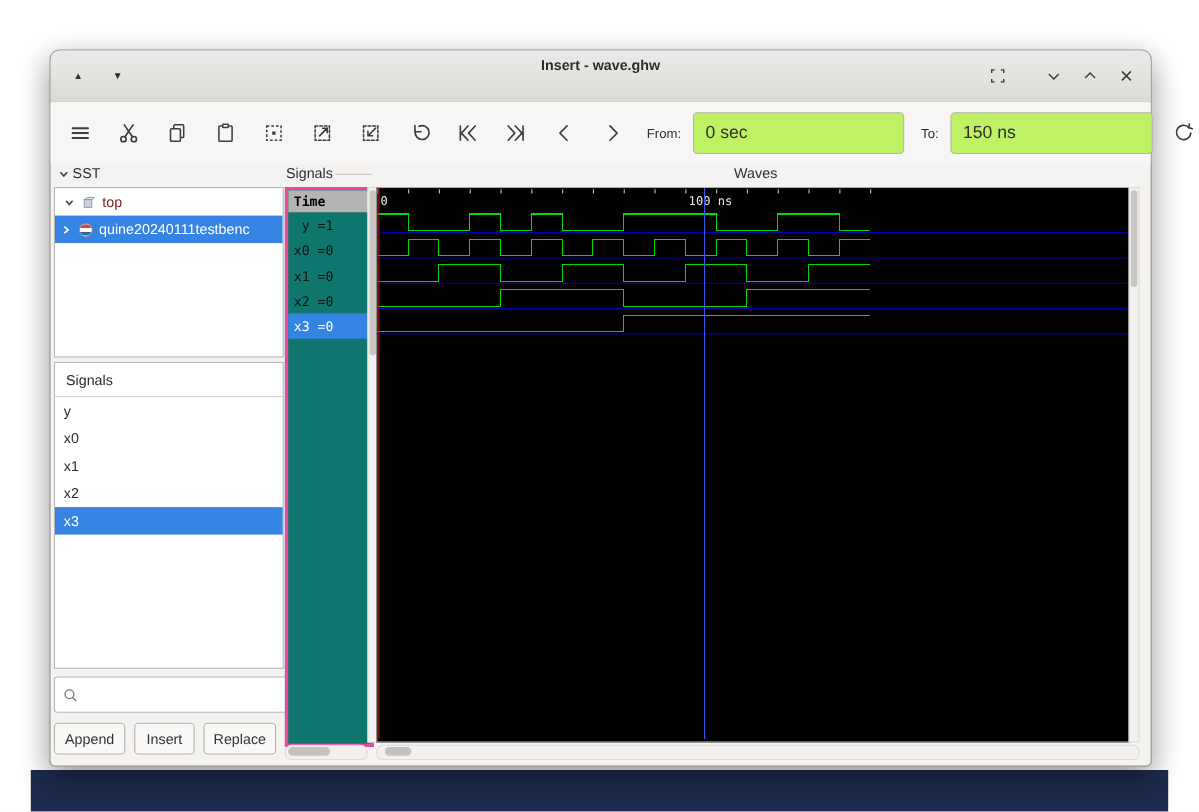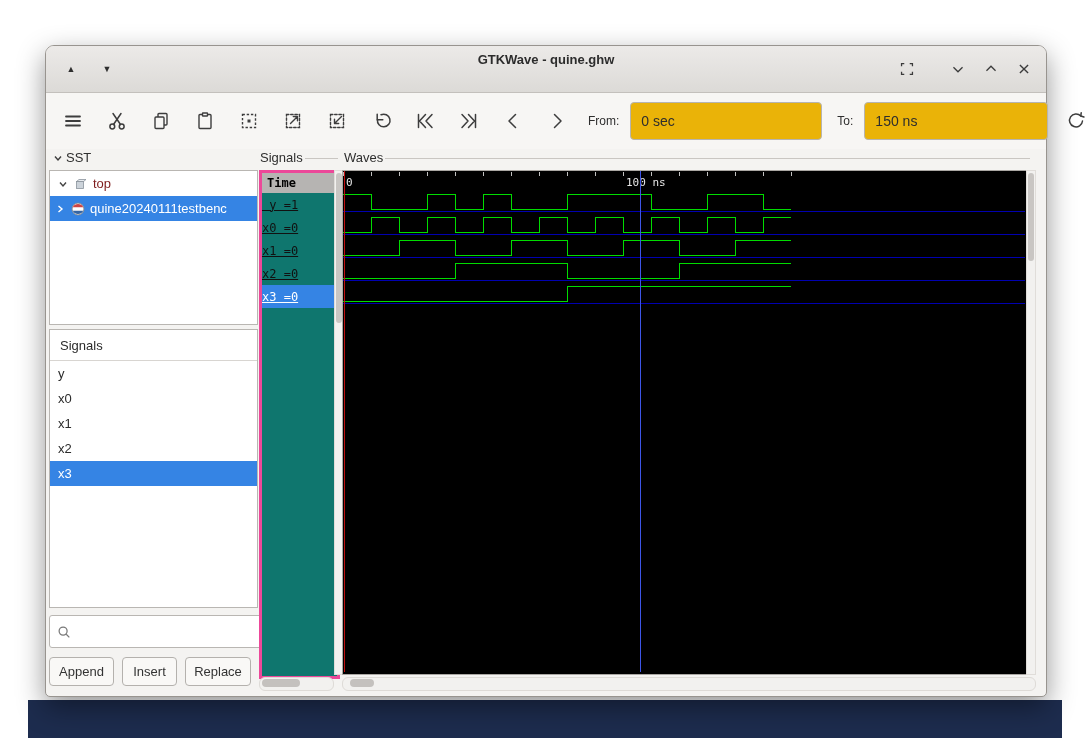--- a/index.html
+++ b/index.html
@@ -16,45 +16,45 @@
   .tb-center{position:absolute;left:0;right:0;top:6px;text-align:center;pointer-events:none;}
   .tb-title{font-size:13px;font-weight:bold;color:#2c2c2c;}
   .tb-subtitle{font-size:11px;color:#8e8b88;margin-top:2px;white-space:pre;}
   .tb-controls{position:absolute;right:8px;top:8px;display:flex;gap:4px;align-items:center;}
   .tb-btn{width:29px;height:29px;border:none;background:transparent;display:flex;align-items:center;justify-content:center;padding:0;}
   .tb-btn.first{margin-right:18px;}
   
   .toolbar{position:absolute;left:0;top:47px;right:0;height:56px;display:flex;align-items:center;padding:0 10px;gap:11px;background:#f7f6f4;}
   .tool-btn{width:33px;height:33px;flex:0 0 auto;border:none;background:transparent;display:flex;align-items:center;justify-content:center;padding:0;}
   .tool-label{font-size:12px;color:#2e2e2e;margin-left:4px;flex:0 0 auto;text-align:right;}
-  .time-input{height:36px;border:1px solid #b7b4b0;border-radius:4px;background:#eab308;padding:0 10px;font-size:14px;color:#2e2e2e;font-family:inherit;flex:0 0 auto;}
+  .time-input{height:36px;border:1px solid #b7b4b0;border-radius:4px;background:#bef264;padding:0 10px;font-size:16px;color:#2e2e2e;font-family:inherit;flex:0 0 auto;}
   #from-input{width:170px;} #to-input{width:162px;}
   .reload{margin-left:auto;}
   
   .panel-label{position:absolute;font-size:13px;color:#2e2e2e;display:flex;align-items:center;gap:2px;}
   .frameline{height:1px;background:#c9c6c2;flex:1;margin-top:1px;}
   #sst-label{left:6px;top:104px;width:90px;}
   #mid-label{left:214px;top:104px;width:78px;}
-  #wave-label{left:298px;top:104px;width:686px;}
+  #wave-label{left:298px;top:104px;width:686px;flex-direction:column;}
   
   .tree-box{position:absolute;left:3px;top:124px;width:207px;height:153px;background:#fff;border:1px solid #b9b6b2;overflow:hidden;}
   .tree-row{height:25px;display:flex;align-items:center;gap:5px;padding-left:7px;font-size:13px;color:#7f1d1d;overflow:hidden;white-space:nowrap;}
   .tree-row.selected{background:#3584e4;color:#fff;margin-left:0;padding-left:4px;}
   .signals-box{position:absolute;left:3px;top:283px;width:207px;height:277px;background:#fff;border:1px solid #b9b6b2;}
   .signals-box-header{padding:8px 10px 7px;font-size:13px;color:#2b2b2b;border-bottom:1px solid #d8d5d1;}
   .list-item{height:25px;display:flex;align-items:center;padding-left:8px;font-size:13px;color:#2b2b2b;}
   .list-item.selected{background:#3584e4;color:#fff;}
   .search-box{position:absolute;left:3px;top:569px;width:207px;height:31px;background:#fff;border:1px solid #b9b6b2;border-radius:3px;display:flex;align-items:center;padding:0 6px;gap:5px;}
   .search-box input{border:none;outline:none;flex:1;font-size:13px;background:transparent;color:#2b2b2b;min-width:0;font-family:inherit;}
   .act-btn{position:absolute;top:611px;height:29px;background:#f9f8f6;border:1px solid #b4b1ad;border-radius:4px;font-size:13px;color:#333;font-family:inherit;}
   #btn-append{left:3px;width:65px;} #btn-insert{left:76px;width:55px;} #btn-replace{left:139px;width:66px;}
   
   .mid-box{position:absolute;left:213px;top:124px;width:75px;height:503px;background:#0f766e;border:3px solid #ec4899;overflow:hidden;}
   .time-header{height:20px;background:#b6b4b2;display:flex;align-items:center;padding-left:5px;font:bold 12px "DejaVu Sans Mono",monospace;color:#000;}
-  .value-row{height:23px;display:flex;align-items:center;font:12px "DejaVu Sans Mono",monospace;color:#111;white-space:pre;text-decoration:underline;}
+  .value-row{height:23px;display:flex;align-items:center;padding-left:5px;font:12px "DejaVu Sans Mono",monospace;color:#111;white-space:pre;}
   .value-row.selected{background:#3584e4;color:#fff;}
   
   .vscroll{position:absolute;width:8px;background:#f2f1ef;border:1px solid #e0ddd9;}
   #mid-vscroll{left:288px;top:124px;height:503px;}
   #wave-vscroll{left:980px;top:124px;height:503px;}
   .vthumb{position:absolute;left:1px;right:1px;top:2px;background:#c9c6c3;border-radius:3px;}
   #mid-vscroll .vthumb{height:150px;} #wave-vscroll .vthumb{height:88px;}
   .hscroll{position:absolute;top:631px;height:12px;background:#f2f1ef;border:1px solid #dedbd7;border-radius:6px;}
   #mid-hscroll{left:213px;width:73px;} #wave-hscroll{left:296px;width:692px;}
   .hthumb{position:absolute;top:1px;height:8px;background:#c4c1be;border-radius:4px;}
@@ -71,21 +71,21 @@
   <div class="taskbar"></div>
 
   <div class="window">
 
     <div class="titlebar">
       <div class="tb-arrows">
         <button class="tb-arrow"><span>▲</span></button>
         <button class="tb-arrow"><span>▼</span></button>
       </div>
       <div class="tb-center">
-        <div class="tb-title">GTKWave - quine.ghw</div>
+        <div class="tb-title">Insert - wave.ghw</div>
       </div>
       <div class="tb-controls">
         <button class="tb-btn first">
           <svg class="icon" width="20" height="20" viewBox="0 0 22 22" fill="none" stroke="#3b3b3b" stroke-width="1.4">
               <path d="M5 8V5h3M14 5h3v3M17 14v3h-3M8 17H5v-3"></path>
             </svg>
         </button>
         <button class="tb-btn">
           <svg class="icon" width="20" height="20" viewBox="0 0 22 22" fill="none" stroke="#3b3b3b" stroke-width="1.4">
               <path d="M6 9l5 5 5-5"></path>

